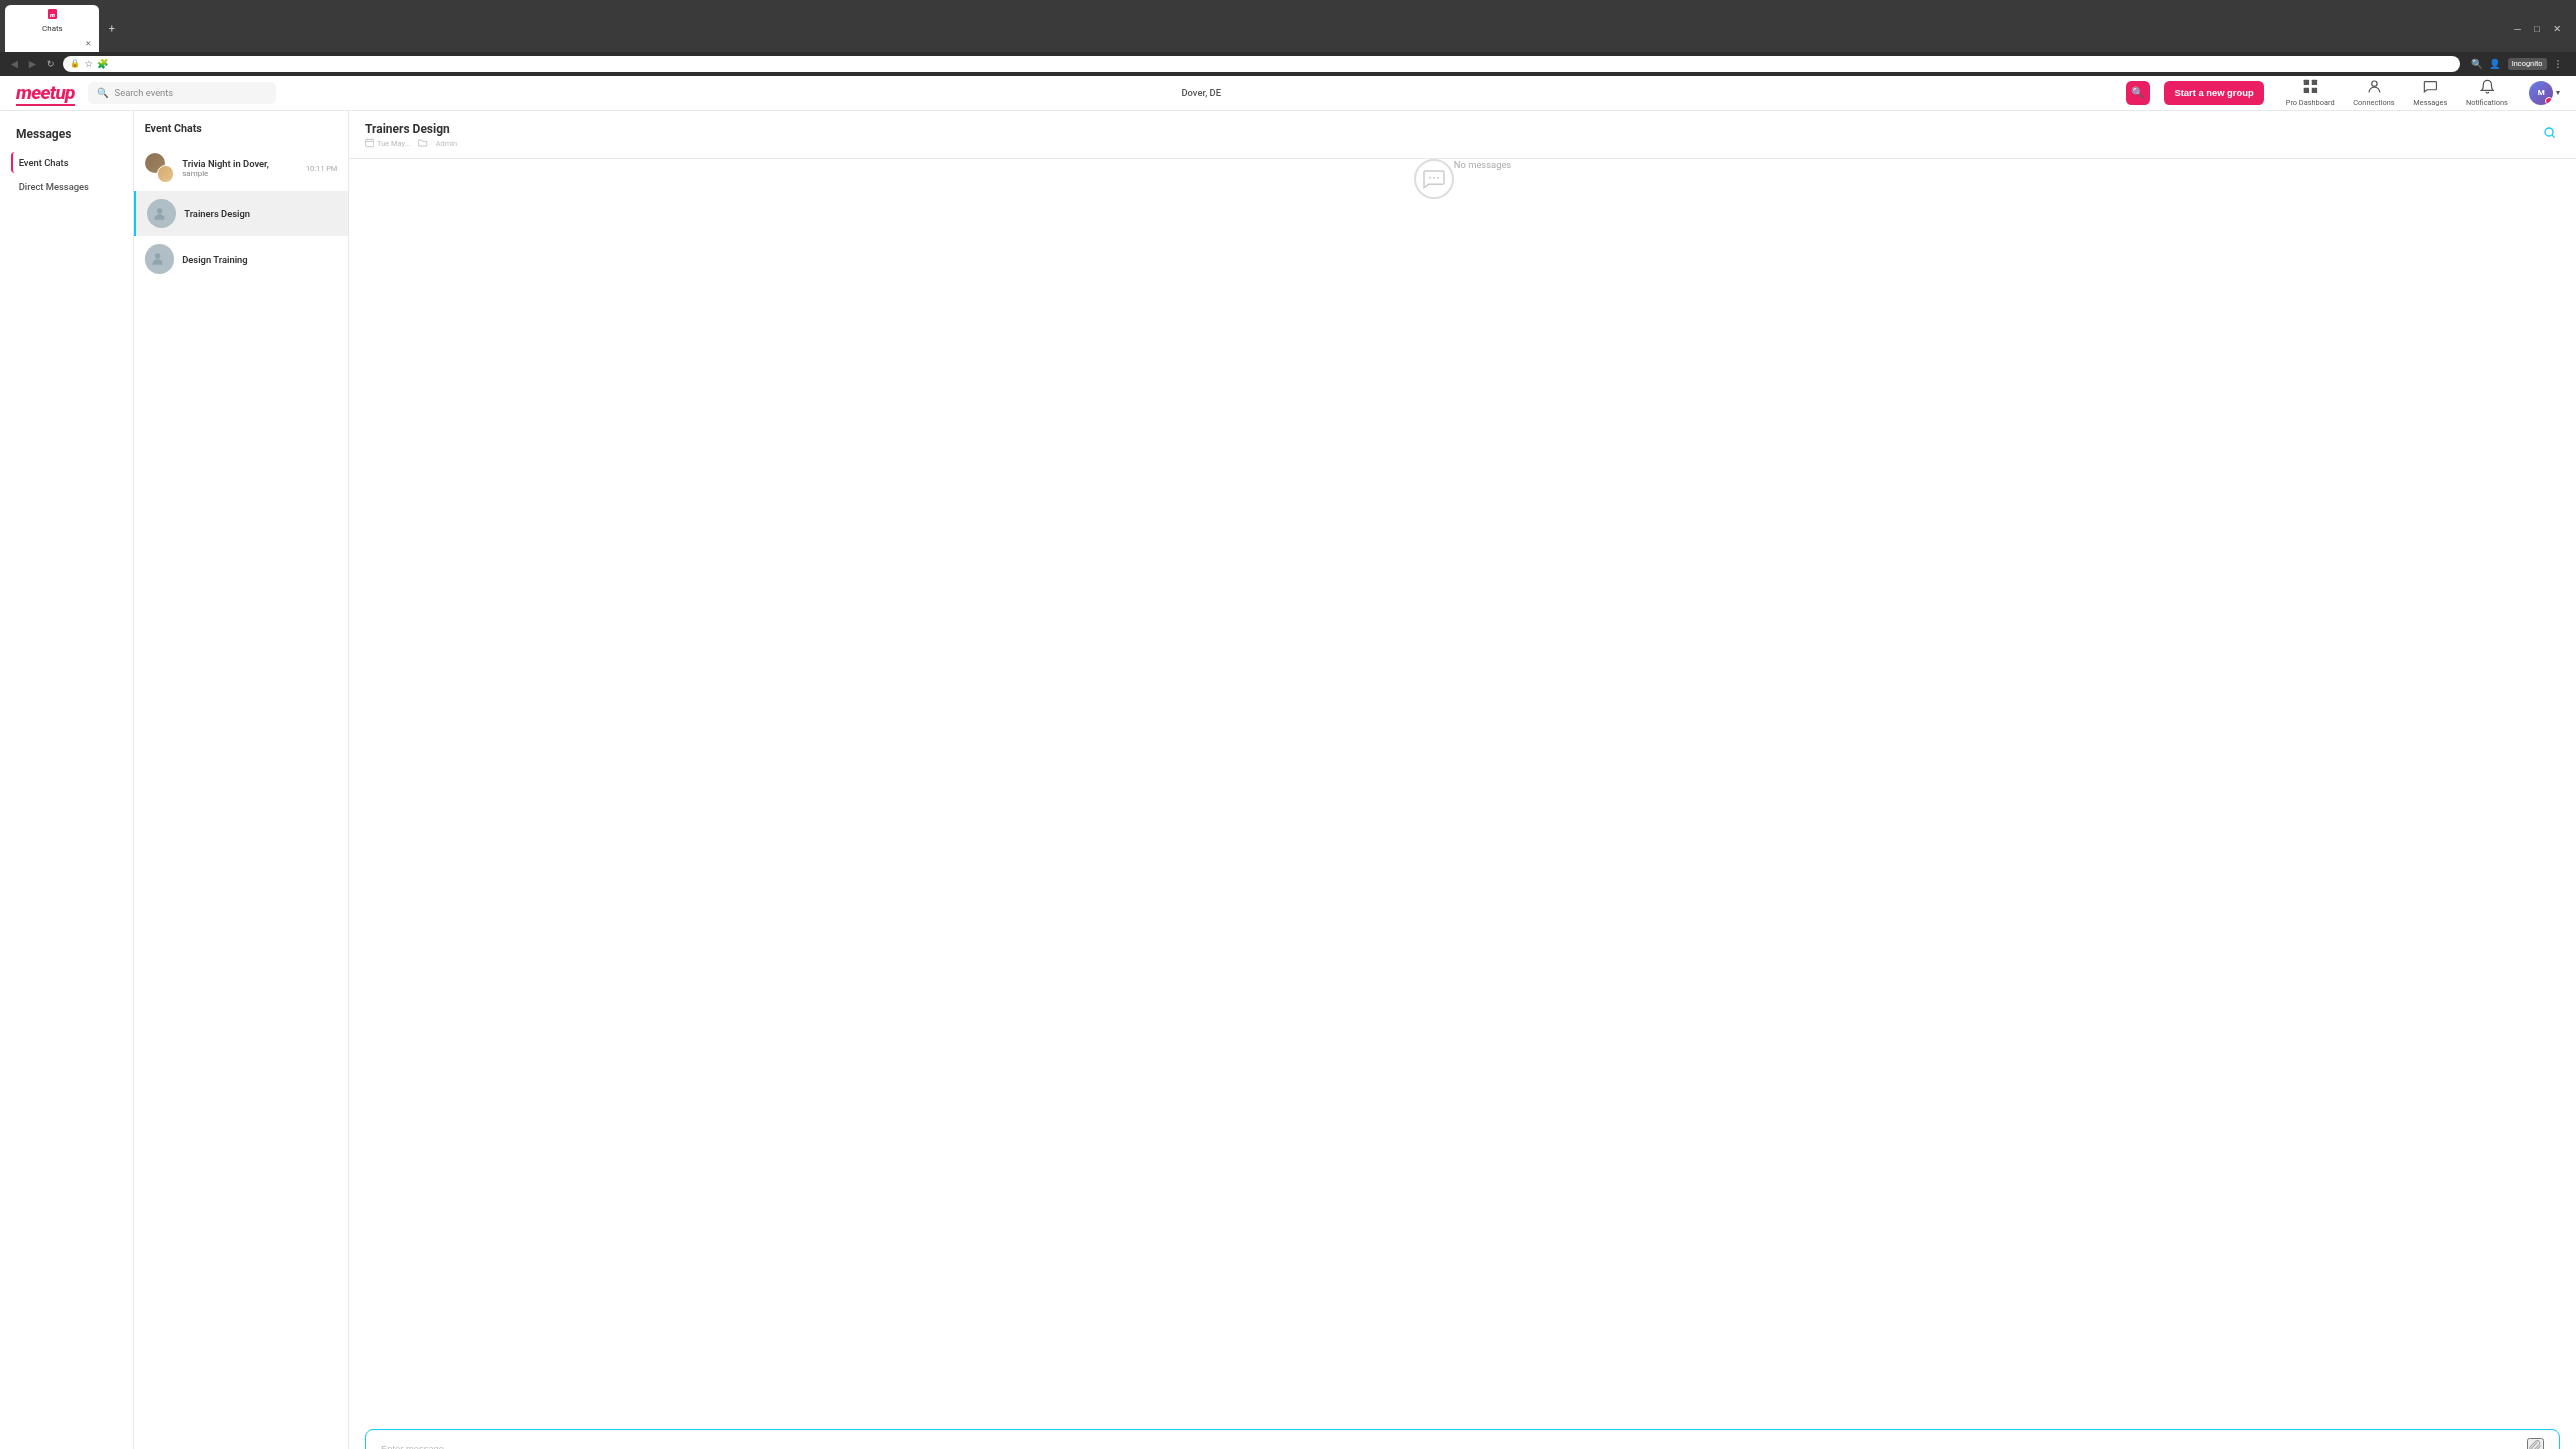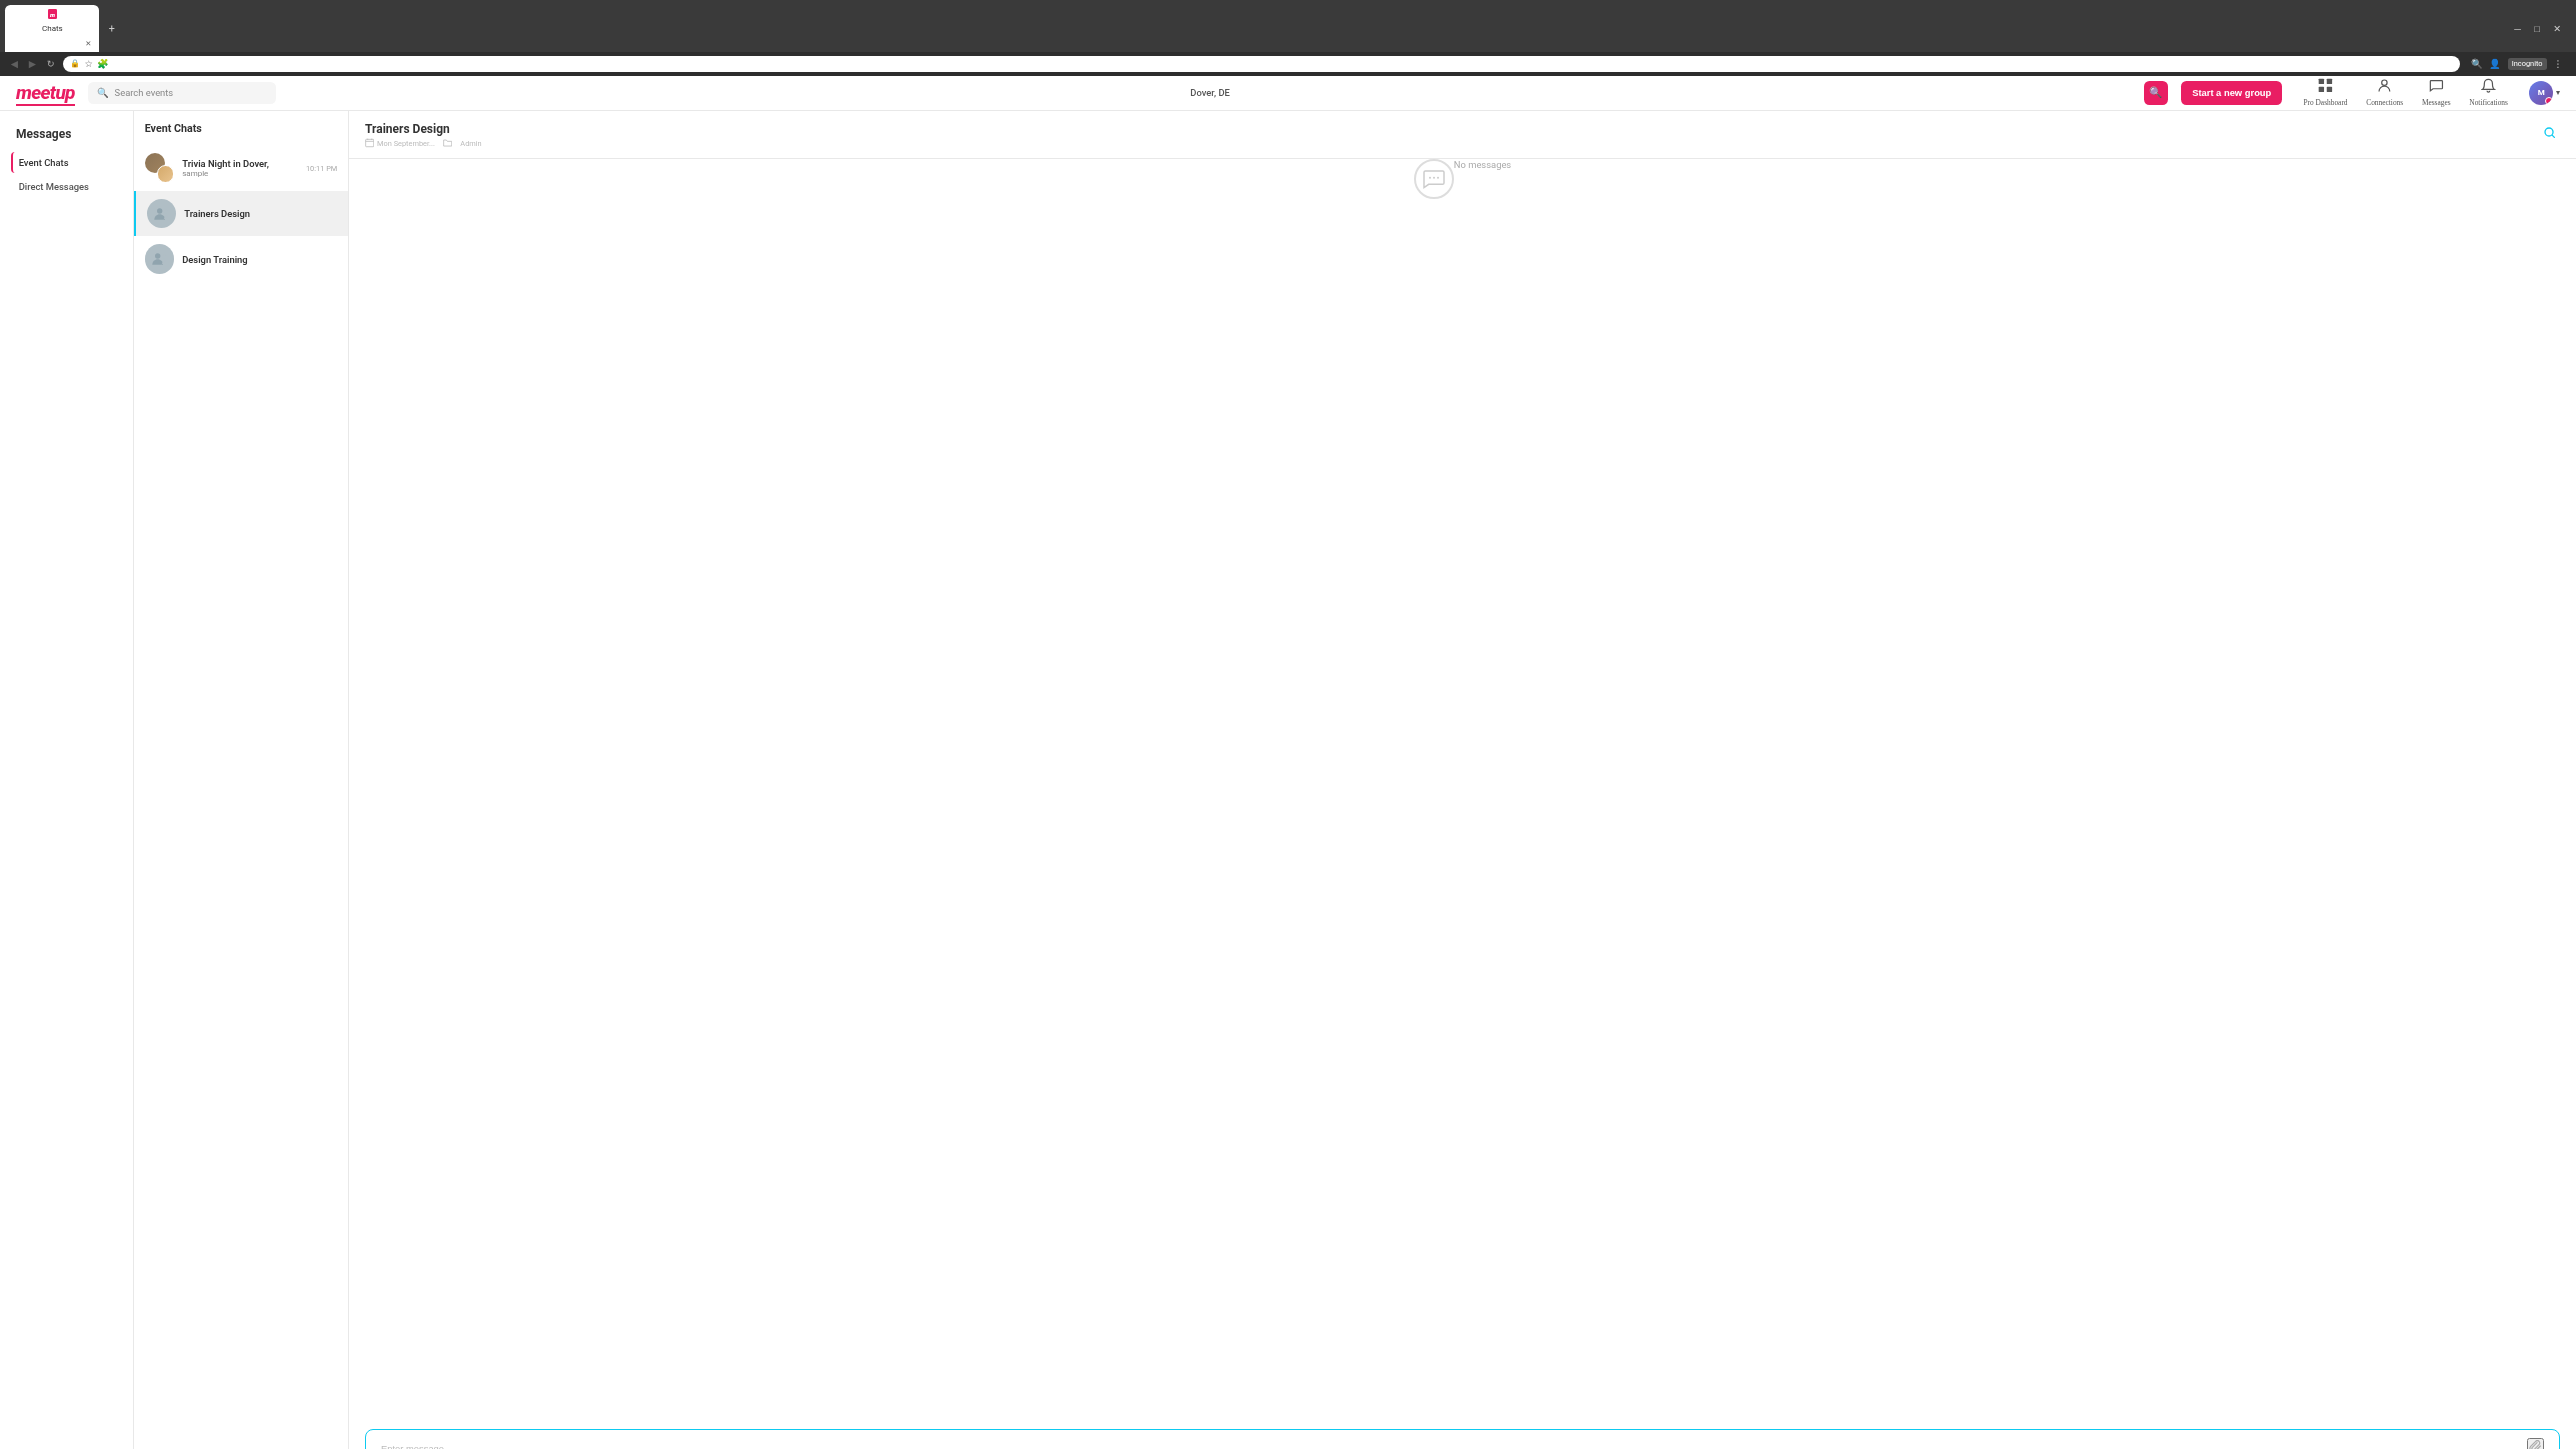--- a/index.html
+++ b/index.html
@@ -39,21 +39,21 @@
     .search-bar { display: flex; align-items: center; gap: 5.4px; background: #f5f5f5; border-radius: 5.4px; padding: 5.4px 9.4px; flex: 0 0 188px; cursor: pointer; }
     .search-icon-sm { color: #888; font-size: 9.4px; }
     .search-placeholder { color: #888; font-size: 9.4px; }
 
     .location { color: #555; font-size: 9.4px; font-weight: 500; flex: 1; text-align: center; }
 
     .start-group-btn { display: flex; align-items: center; gap: 5.4px; background: #e91e63; color: white; border: none; border-radius: 5.4px; padding: 6.7px 10.7px; font-size: 9.4px; font-weight: 600; cursor: pointer; }
     .search-btn-icon { background: #e91e63; border: none; color: white; width: 24px; height: 24px; border-radius: 5.4px; display: flex; align-items: center; justify-content: center; cursor: pointer; font-size: 10.7px; }
 
     .nav-items { display: flex; gap: 2.7px; align-items: center; }
-    .nav-item { display: flex; flex-direction: column; align-items: center; gap: 1.3px; padding: 4px 8px; cursor: pointer; color: #555; text-decoration: none; border-radius: 4px; font-family: Liberation Serif, serif; }
+    .nav-item { display: flex; flex-direction: column; align-items: center; gap: 1.3px; padding: 4px 8px; cursor: pointer; color: #555; text-decoration: none; border-radius: 4px; }
     .nav-item-icon { font-size: 13.4px; color: #555; }
     .nav-item-label { font-size: 7.4px; color: #555; white-space: nowrap; }
 
     .avatar-area { display: flex; align-items: center; gap: 2.7px; cursor: pointer; }
     .avatar { width: 24px; height: 24px; border-radius: 50%; background: linear-gradient(135deg, #667eea 0%, #764ba2 100%); overflow: hidden; display: flex; align-items: center; justify-content: center; color: white; font-size: 9.4px; font-weight: bold; }
     .avatar-badge { width: 8px; height: 8px; background: #e91e63; border-radius: 50%; position: absolute; bottom: 0; right: 0; border: 1.3px solid white; }
     .chevron-down { color: #555; font-size: 8px; }
 
     
     .main { display: flex; flex: 1; overflow: hidden; }
@@ -269,21 +269,21 @@
 
       <div class="chat-header">
         <div>
           <div class="chat-header-name">Trainers Design</div>
           <div class="chat-header-meta">
             <span class="chat-header-meta-item">
               <svg width="9.4" height="9.4" viewBox="0 0 14 14" fill="none">
                 <rect x="1" y="2" width="12" height="11" rx="1" stroke="#bbb" stroke-width="1.2" fill="none"></rect>
                 <path d="M4 1v2M10 1v2M1 5h12" stroke="#bbb" stroke-width="1.2"></path>
               </svg>
-              <span style="color:#bbb; font-size:7.4px;">Mon September...</span>
+              <span style="color:#bbb; font-size:7.4px;">Tue May...</span>
             </span>
             <span class="chat-header-meta-item">
               <svg width="9.4" height="9.4" viewBox="0 0 14 14" fill="none">
                 <path d="M1 3h4l1.5 2H13v7H1V3z" stroke="#bbb" stroke-width="1.2" fill="none"></path>
               </svg>
             </span>
             <span style="color:#bbb; font-size:7.4px;">Admin</span>
           </div>
         </div>
         <div class="chat-header-search">

